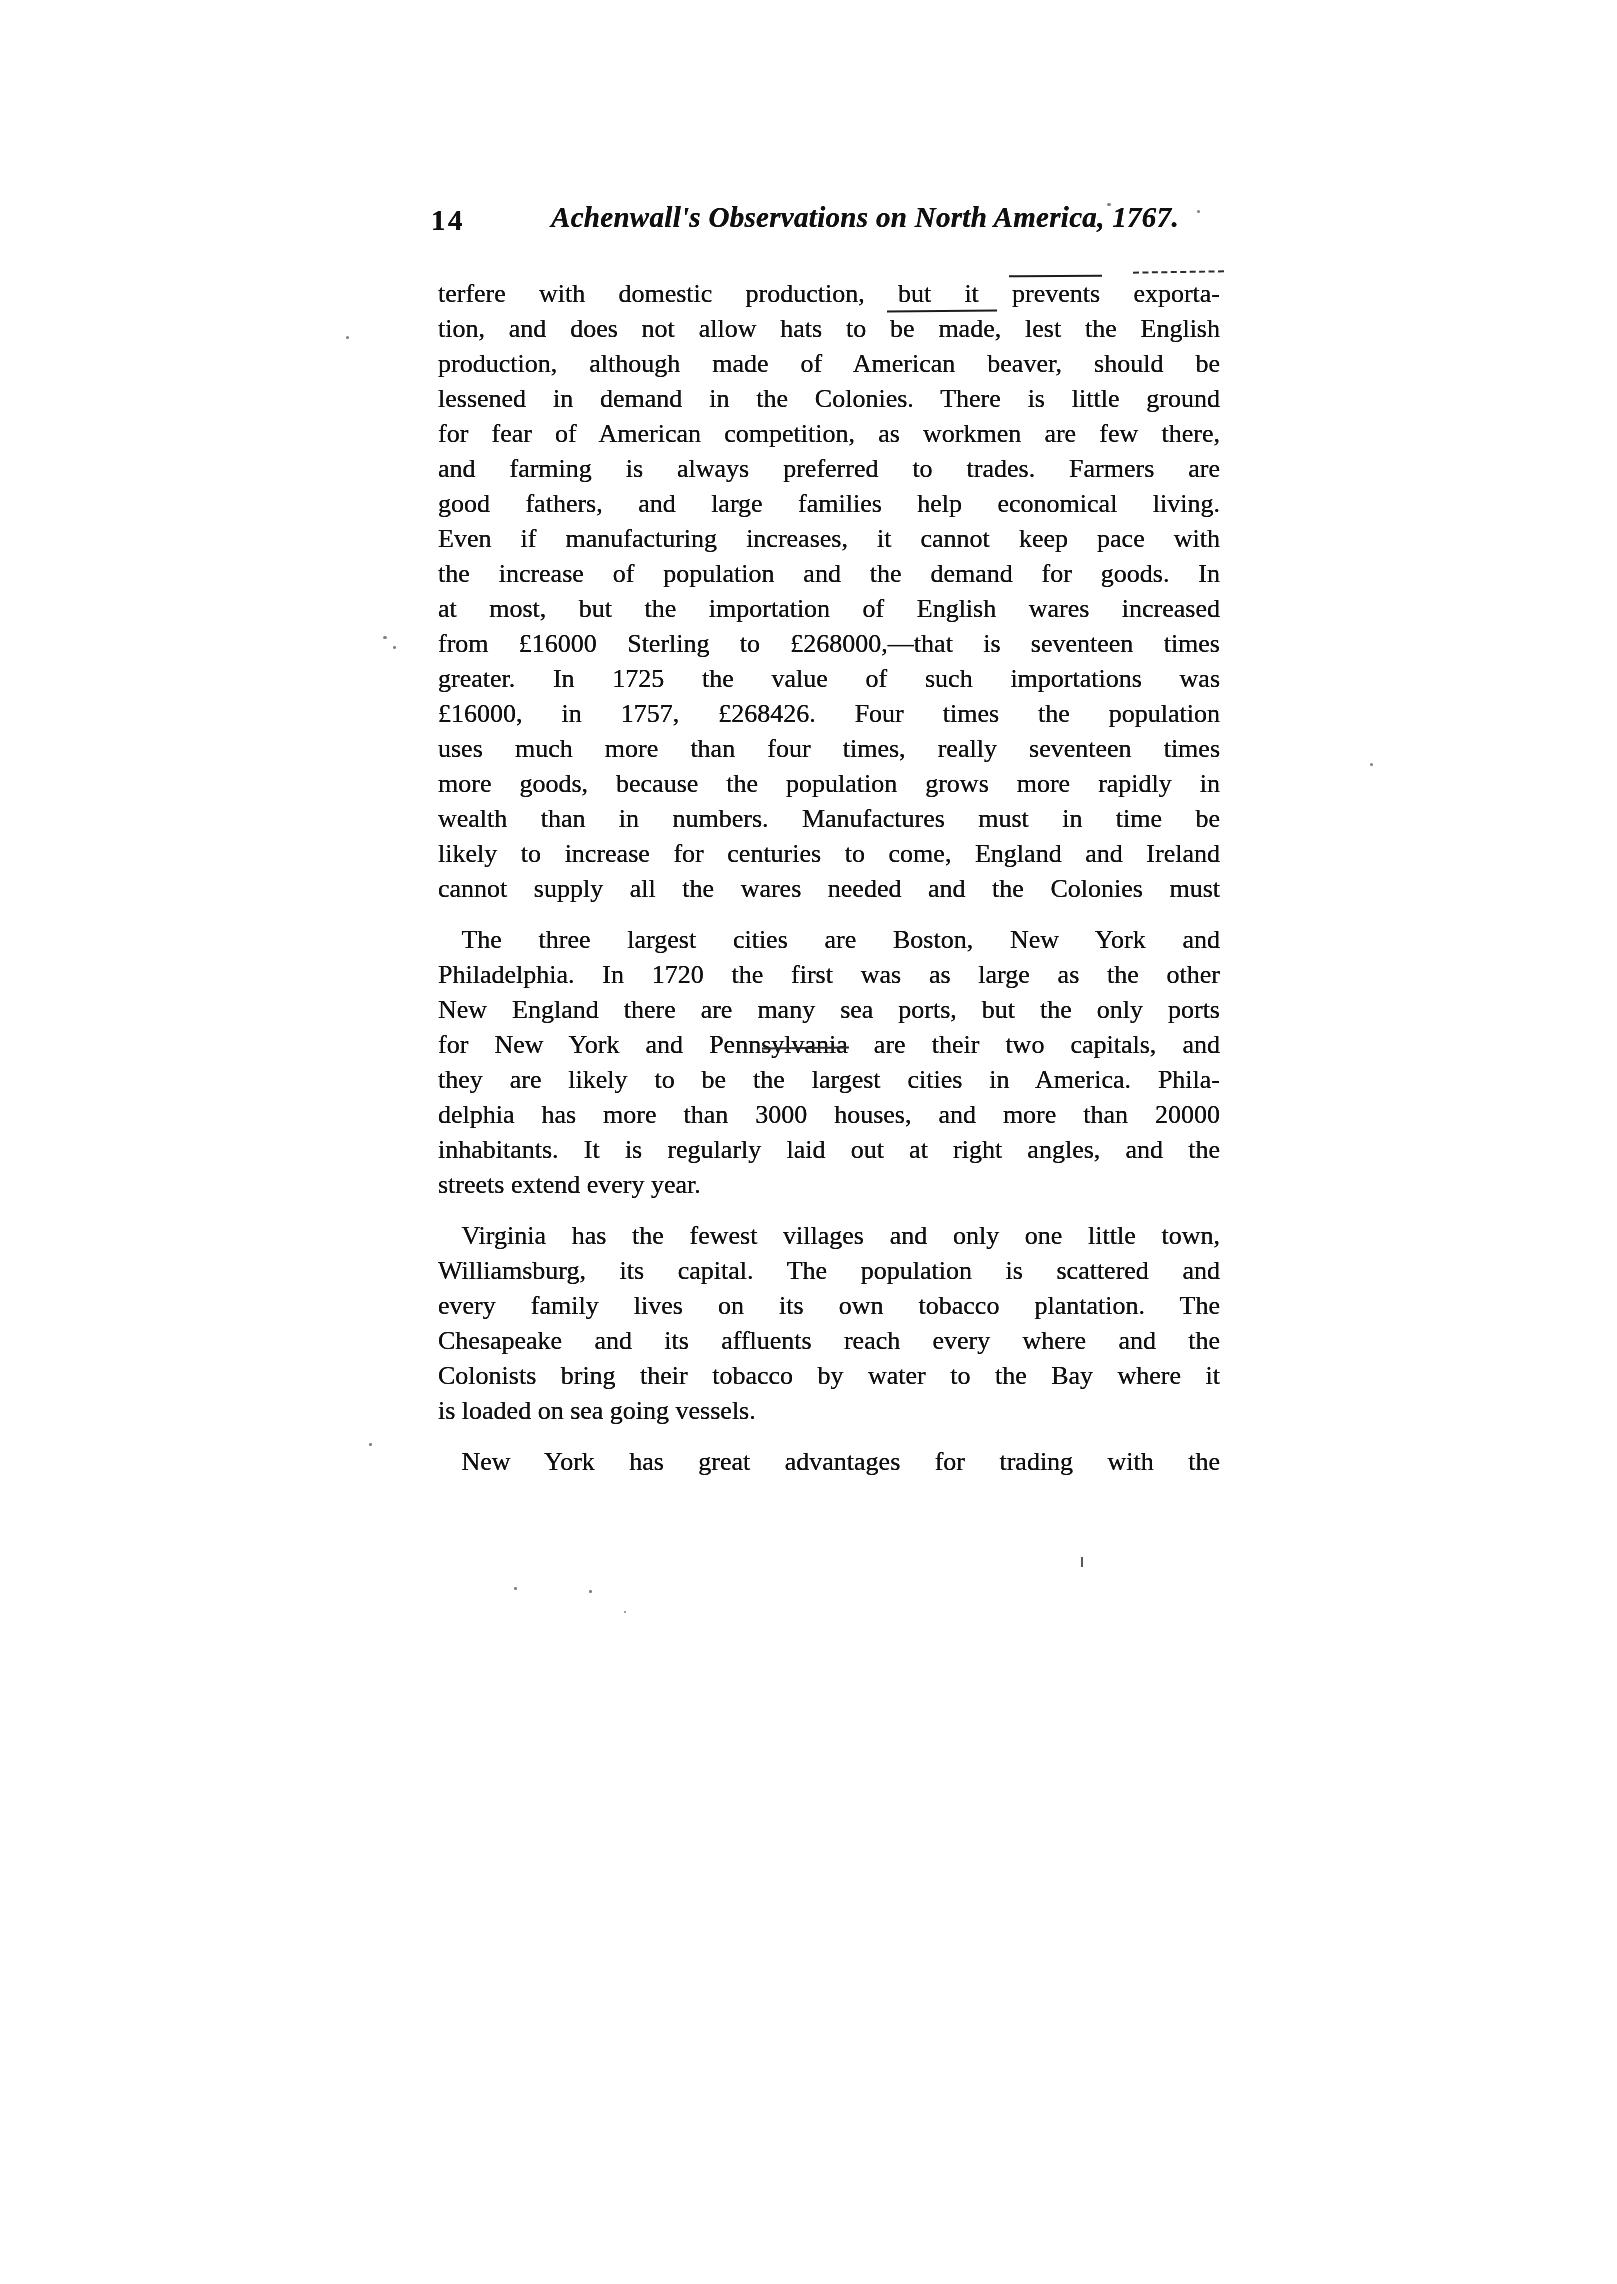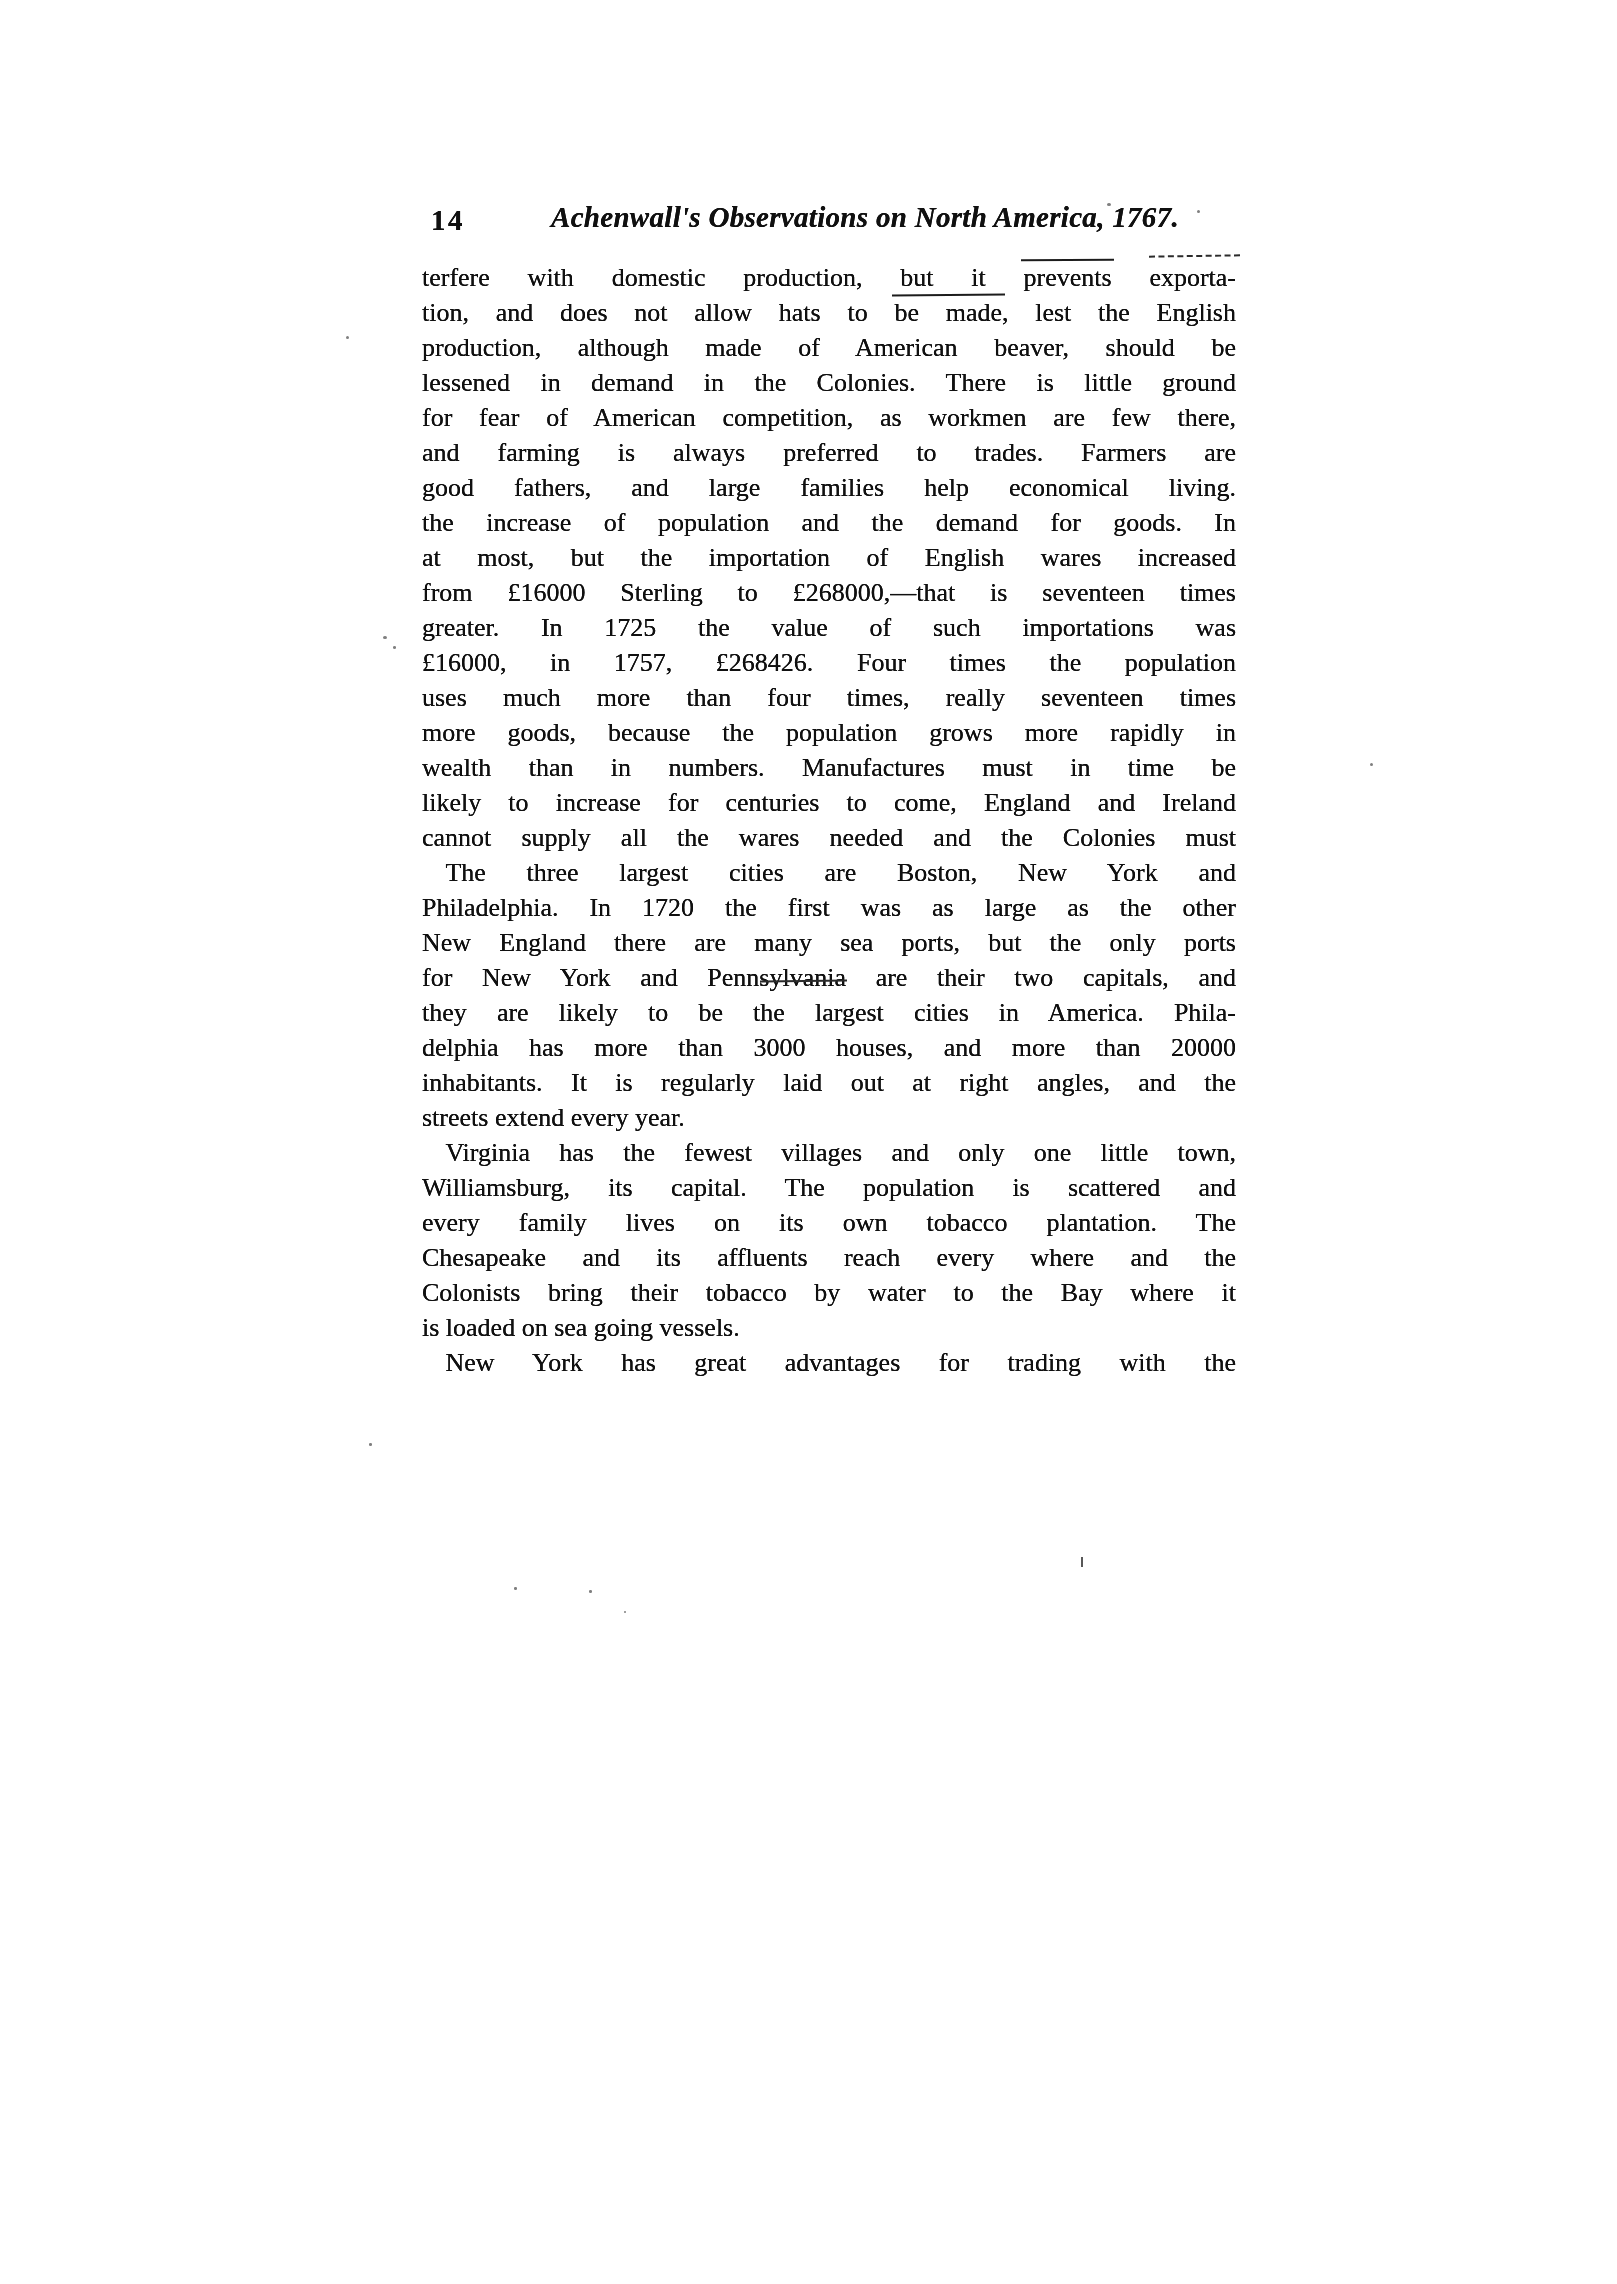--- a/index.html
+++ b/index.html
@@ -45,21 +45,21 @@
   
   .text-block {
     position: absolute;
     left: 422px;
     top: 260px;
     width: 814px;
     font-size: 26px;
     line-height: 35px;
     text-shadow: 0 0 0.5px #000;
   }
-  .para { margin: 0; }
+  .para { margin: 16px; }
   .tline {
     text-align: justify;
     text-align-last: justify;
     white-space: normal;
   }
   .tlast { text-align-last: left; }
   .findent { text-indent: 23.4px; }
   
   .mark { position: relative; }
   .overline::before {
@@ -108,20 +108,21 @@
 
   <div class="text-block">
       <div class="para">
         <div class="tline">terfere with domestic production, but it <span class="mark overline">prevents</span> <span class="mark overline-dashed">exporta-</span></div>
         <div class="tline">tion, and does not allow hats to <span class="mark overline">be made</span>, lest the English</div>
         <div class="tline">production, although made of American beaver, should be</div>
         <div class="tline">lessened in demand in the Colonies. There is little ground</div>
         <div class="tline">for fear of American competition, as workmen are few there,</div>
         <div class="tline">and farming is always preferred to trades. Farmers are</div>
         <div class="tline">good fathers, and large families help economical living.</div>
+        <div class="tline">Even if manufacturing increases, it cannot keep pace with</div>
         <div class="tline">the increase of population and the demand for goods. In</div>
         <div class="tline">at most, but the importation of English wares increased</div>
         <div class="tline">from £16000 Sterling to £268000,—that is seventeen times</div>
         <div class="tline">greater. In 1725 the value of such importations was</div>
         <div class="tline">£16000, in 1757, £268426. Four times the population</div>
         <div class="tline">uses much more than four times, really seventeen times</div>
         <div class="tline">more goods, because the population grows more rapidly in</div>
         <div class="tline">wealth than in numbers. Manufactures must in time be</div>
         <div class="tline">likely to increase for centuries to come, England and Ireland</div>
         <div class="tline">cannot supply all the wares needed and the Colonies must</div>

